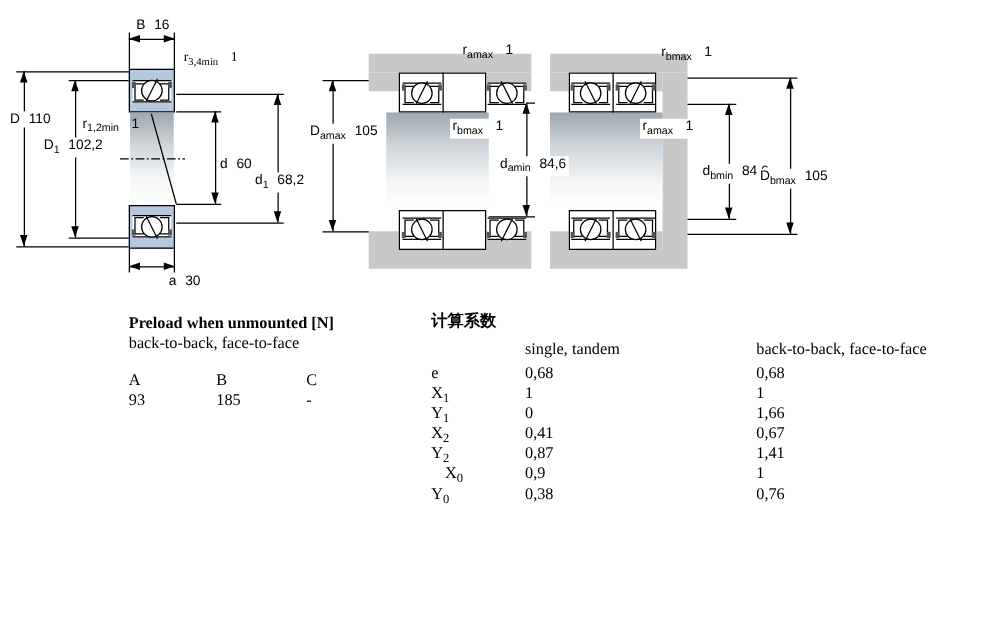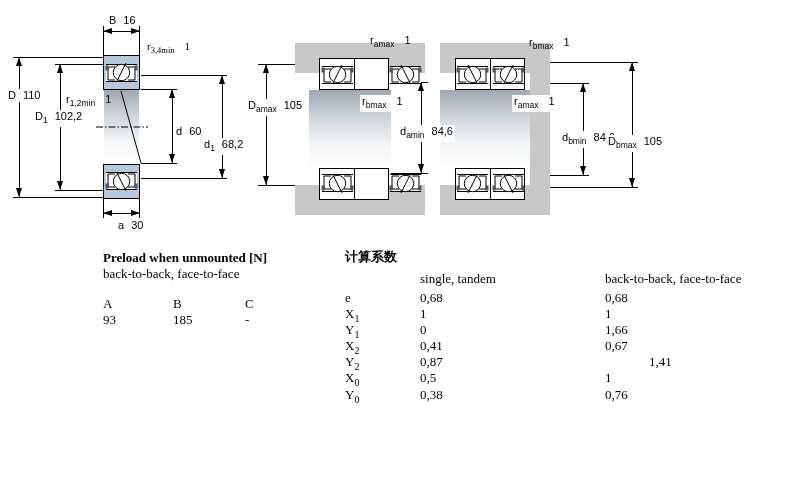--- a/index.html
+++ b/index.html
@@ -47,21 +47,21 @@
     <div class="hline" style="left:103px;top:31px;width:37px;"></div>
     <div class="ah left" style="left:103px;top:28px;"></div>
     <div class="ah right" style="left:131px;top:28px;"></div>
     <div class="dlab nobg" style="left:107px;top:14px;"><span>B</span><span class="val">16</span></div>
 
     <div class="vline" style="left:103px;top:199px;height:19px;"></div>
     <div class="vline" style="left:139px;top:199px;height:19px;"></div>
     <div class="hline" style="left:103px;top:213px;width:37px;"></div>
     <div class="ah left" style="left:103px;top:210px;"></div>
     <div class="ah right" style="left:131px;top:210px;"></div>
-    <div class="dlab nobg" style="left:116px;top:219px;"><span>a</span><span class="val">30</span></div>
+    <div class="dlab nobg" style="left:133px;top:219px;"><span>a</span><span class="val">30</span></div>
 
     <div class="hline" style="left:13px;top:57px;width:90px;"></div>
     <div class="hline" style="left:13px;top:197px;width:90px;"></div>
     <div class="vline" style="left:19px;top:57px;height:140px;"></div>
     <div class="ah up" style="left:16px;top:57px;"></div>
     <div class="ah down" style="left:16px;top:188px;"></div>
     <div class="dlab" style="left:6px;top:89px;"><span>D</span><span class="val">110</span></div>
 
     <div class="hline" style="left:55px;top:64px;width:48px;"></div>
     <div class="hline" style="left:55px;top:190px;width:48px;"></div>
@@ -209,24 +209,24 @@
     <div class="t" style="left:345px;top:322px;"><span>Y</span><sub>1</sub></div>
     <div class="t" style="left:420px;top:322px;">0</div>
     <div class="t" style="left:605px;top:322px;">1,66</div>
 
     <div class="t" style="left:345px;top:338px;"><span>X</span><sub>2</sub></div>
     <div class="t" style="left:420px;top:338px;">0,41</div>
     <div class="t" style="left:605px;top:338px;">0,67</div>
 
     <div class="t" style="left:345px;top:354px;"><span>Y</span><sub>2</sub></div>
     <div class="t" style="left:420px;top:354px;">0,87</div>
-    <div class="t" style="left:605px;top:354px;margin-left:44px;">1,41</div>
-
-    <div class="t" style="left:345px;top:370px;"><span>X</span><sub>0</sub></div>
-    <div class="t" style="left:420px;top:370px;">0,5</div>
+    <div class="t" style="left:605px;top:354px;">1,41</div>
+
+    <div class="t" style="left:356px;top:370px;"><span>X</span><sub>0</sub></div>
+    <div class="t" style="left:420px;top:370px;">0,9</div>
     <div class="t" style="left:605px;top:370px;">1</div>
 
     <div class="t" style="left:345px;top:387px;"><span>Y</span><sub>0</sub></div>
     <div class="t" style="left:420px;top:387px;">0,38</div>
     <div class="t" style="left:605px;top:387px;">0,76</div>
   </div>
 
 </div>
 
 </body></html>

